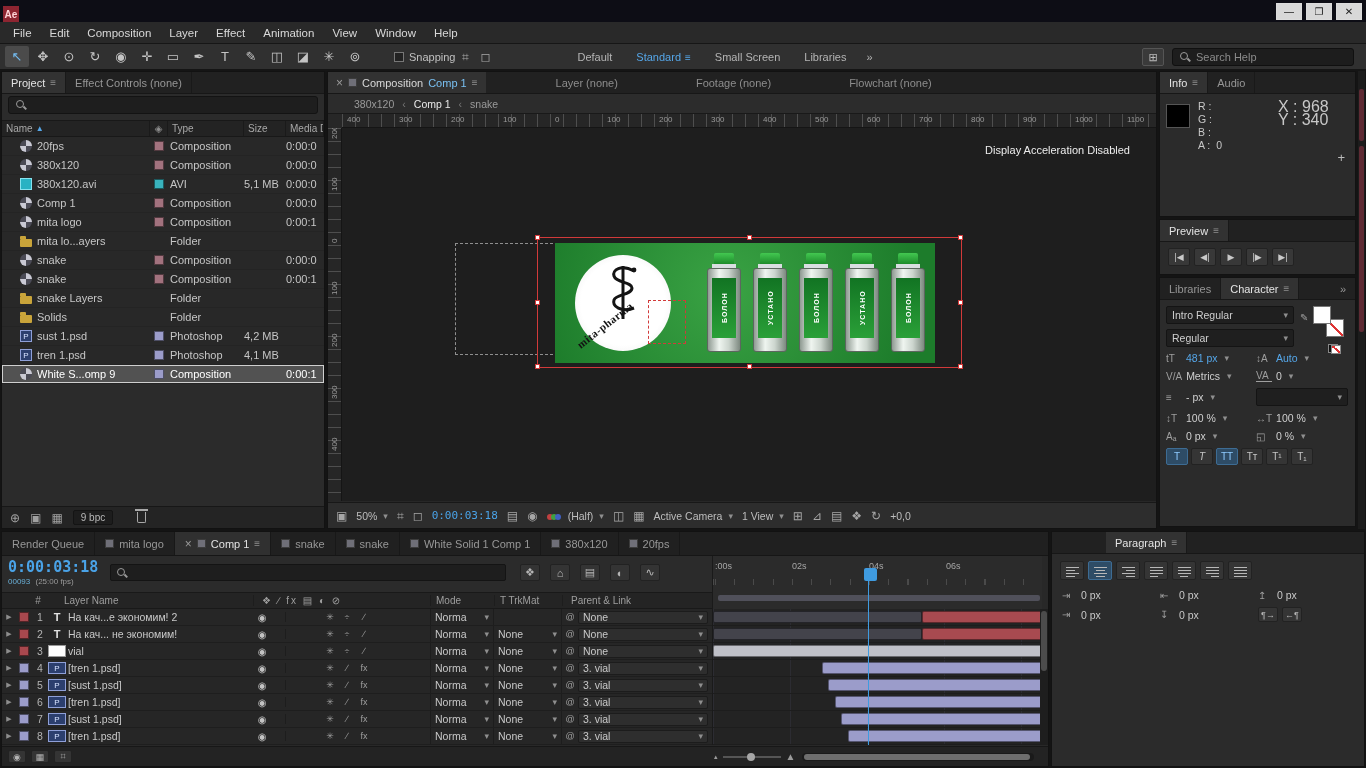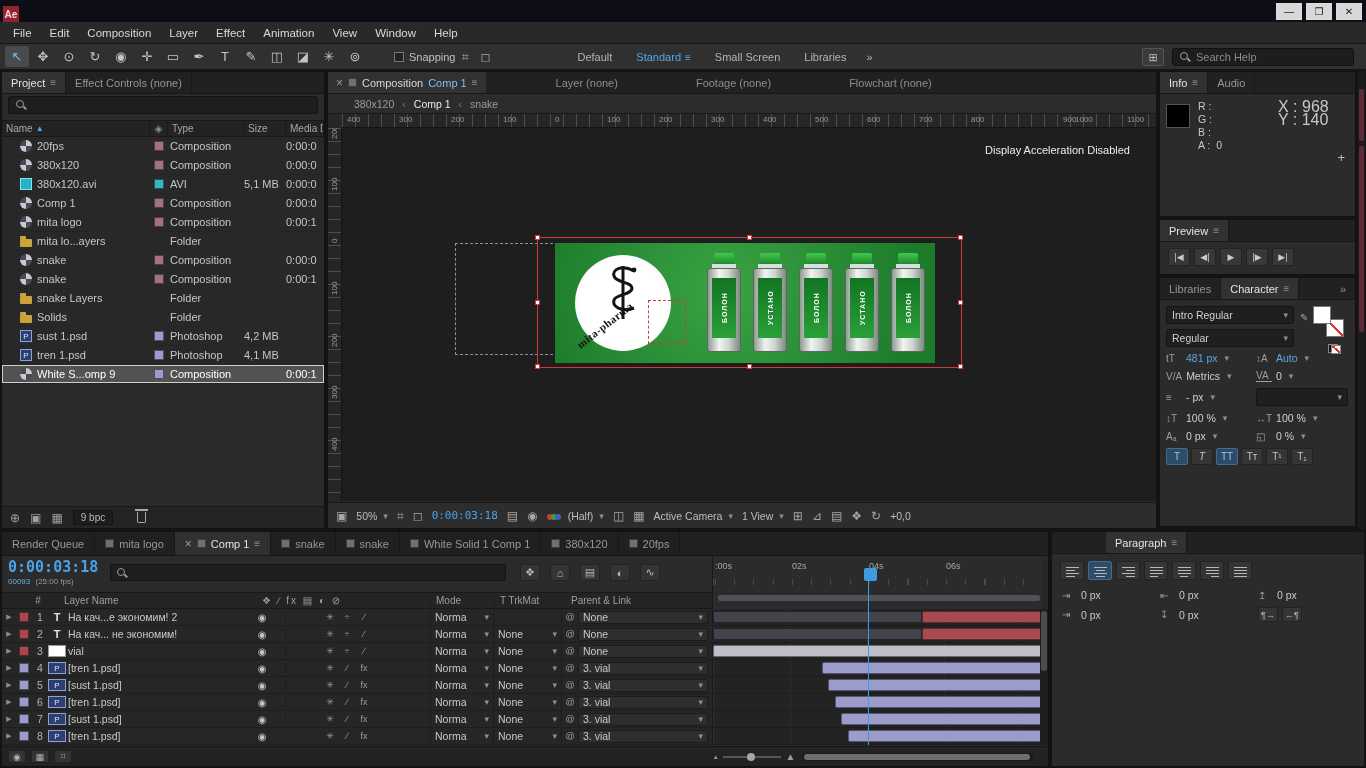--- a/index.html
+++ b/index.html
@@ -507,21 +507,21 @@
         <span class="hr-num" style="left: 161px;">100</span>
         <span class="hr-num" style="left: 213px;">0</span>
         <span class="hr-num" style="left: 265px;">100</span>
         <span class="hr-num" style="left: 317px;">200</span>
         <span class="hr-num" style="left: 369px;">300</span>
         <span class="hr-num" style="left: 421px;">400</span>
         <span class="hr-num" style="left: 473px;">500</span>
         <span class="hr-num" style="left: 525px;">600</span>
         <span class="hr-num" style="left: 577px;">700</span>
         <span class="hr-num" style="left: 629px;">800</span>
-        <span class="hr-num" style="left: 681px; margin-left: 40px;">900</span>
+        <span class="hr-num" style="left: 681px;">900</span>
         <span class="hr-num" style="left: 733px;">1000</span>
         <span class="hr-num" style="left: 785px;">1100</span>
       </div>
     <div id="canvas">
       <div id="warning">Display Acceleration Disabled</div>
       <div id="dash-gray"></div>
       <div id="banner">
         <div id="logo">
           <svg id="snake-svg" width="40" height="60" viewBox="0 0 40 60">
             <line x1="20" y1="3" x2="20" y2="56" stroke="#141414" stroke-width="3"></line>
@@ -652,21 +652,21 @@
               <span class="ich-l">B :</span>
               <span class="ich-v"></span>
             </div>
             <div class="ich">
               <span class="ich-l">A :</span>
               <span class="ich-v">0</span>
             </div>
           </div>
         <div id="info-xy">
           <div>X : 968</div>
-          <div>Y : 140</div>
+          <div>Y : 340</div>
         </div>
         <div id="info-plus">+</div>
       </div>
     </div>
     <div class="rpanel" style="height:56px">
       <div class="tabstrip">
         <div class="tab active">
           <span>Preview</span>
           <span class="mi">≡</span>
         </div>

